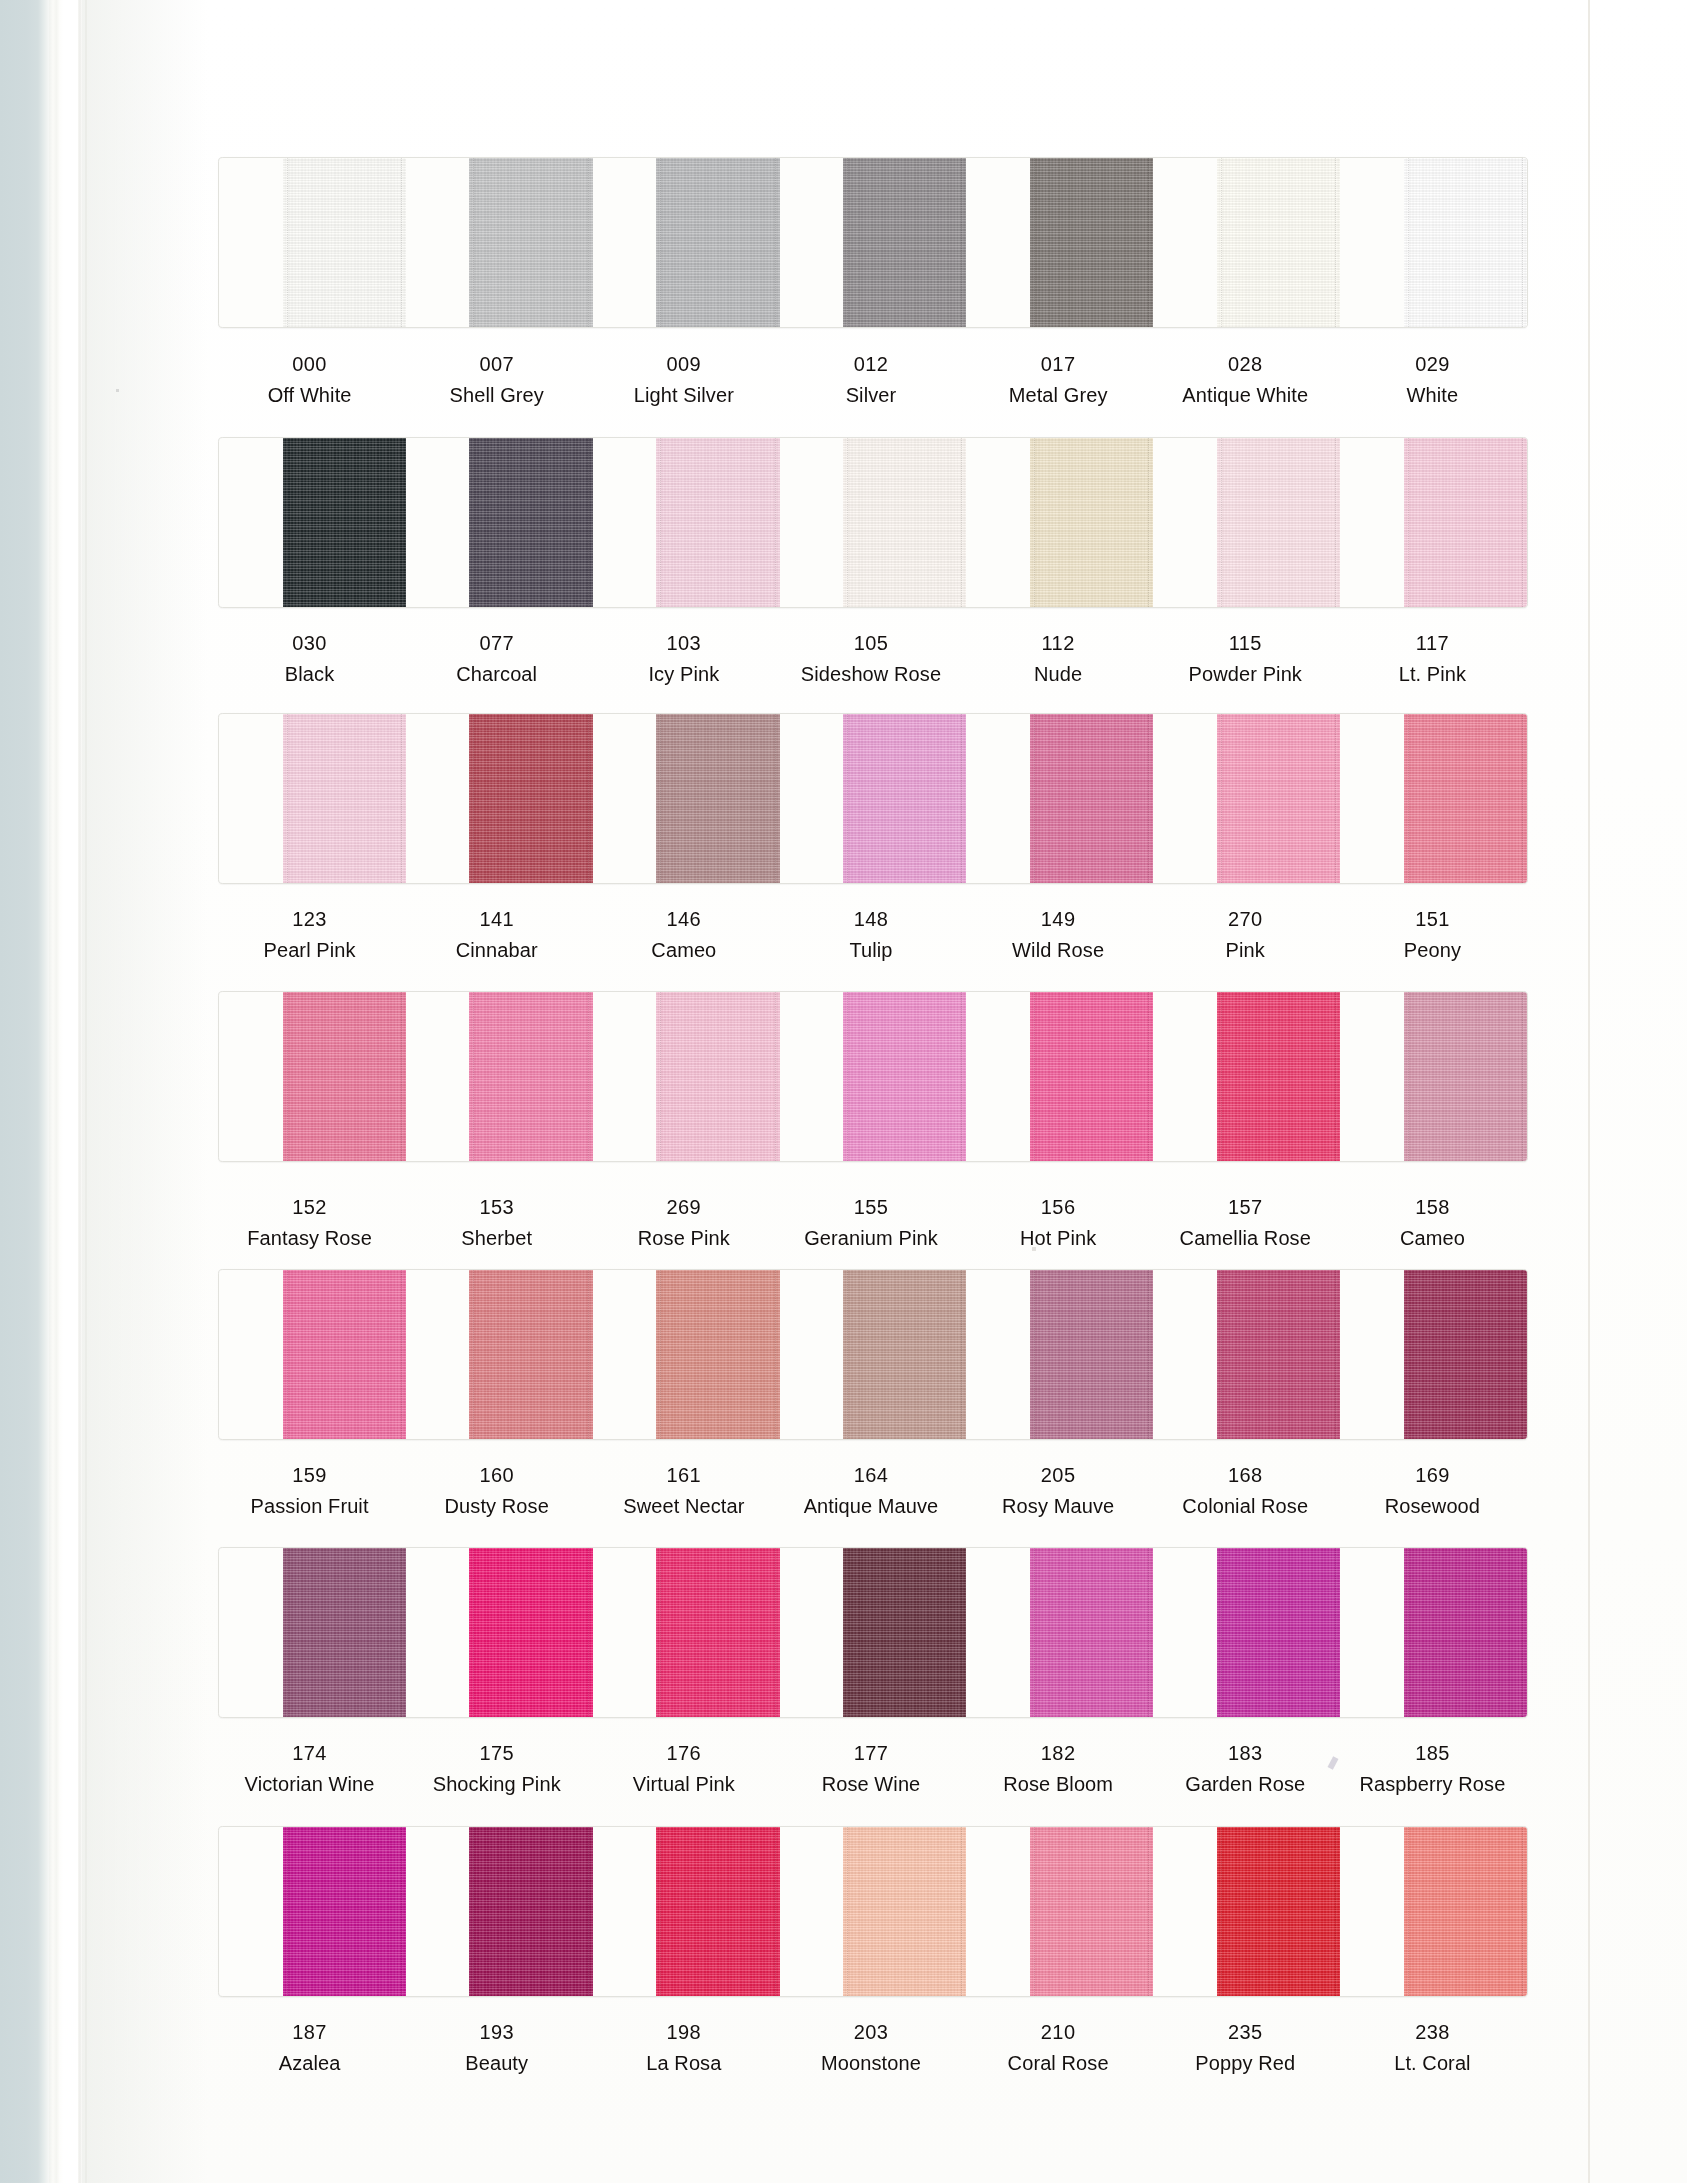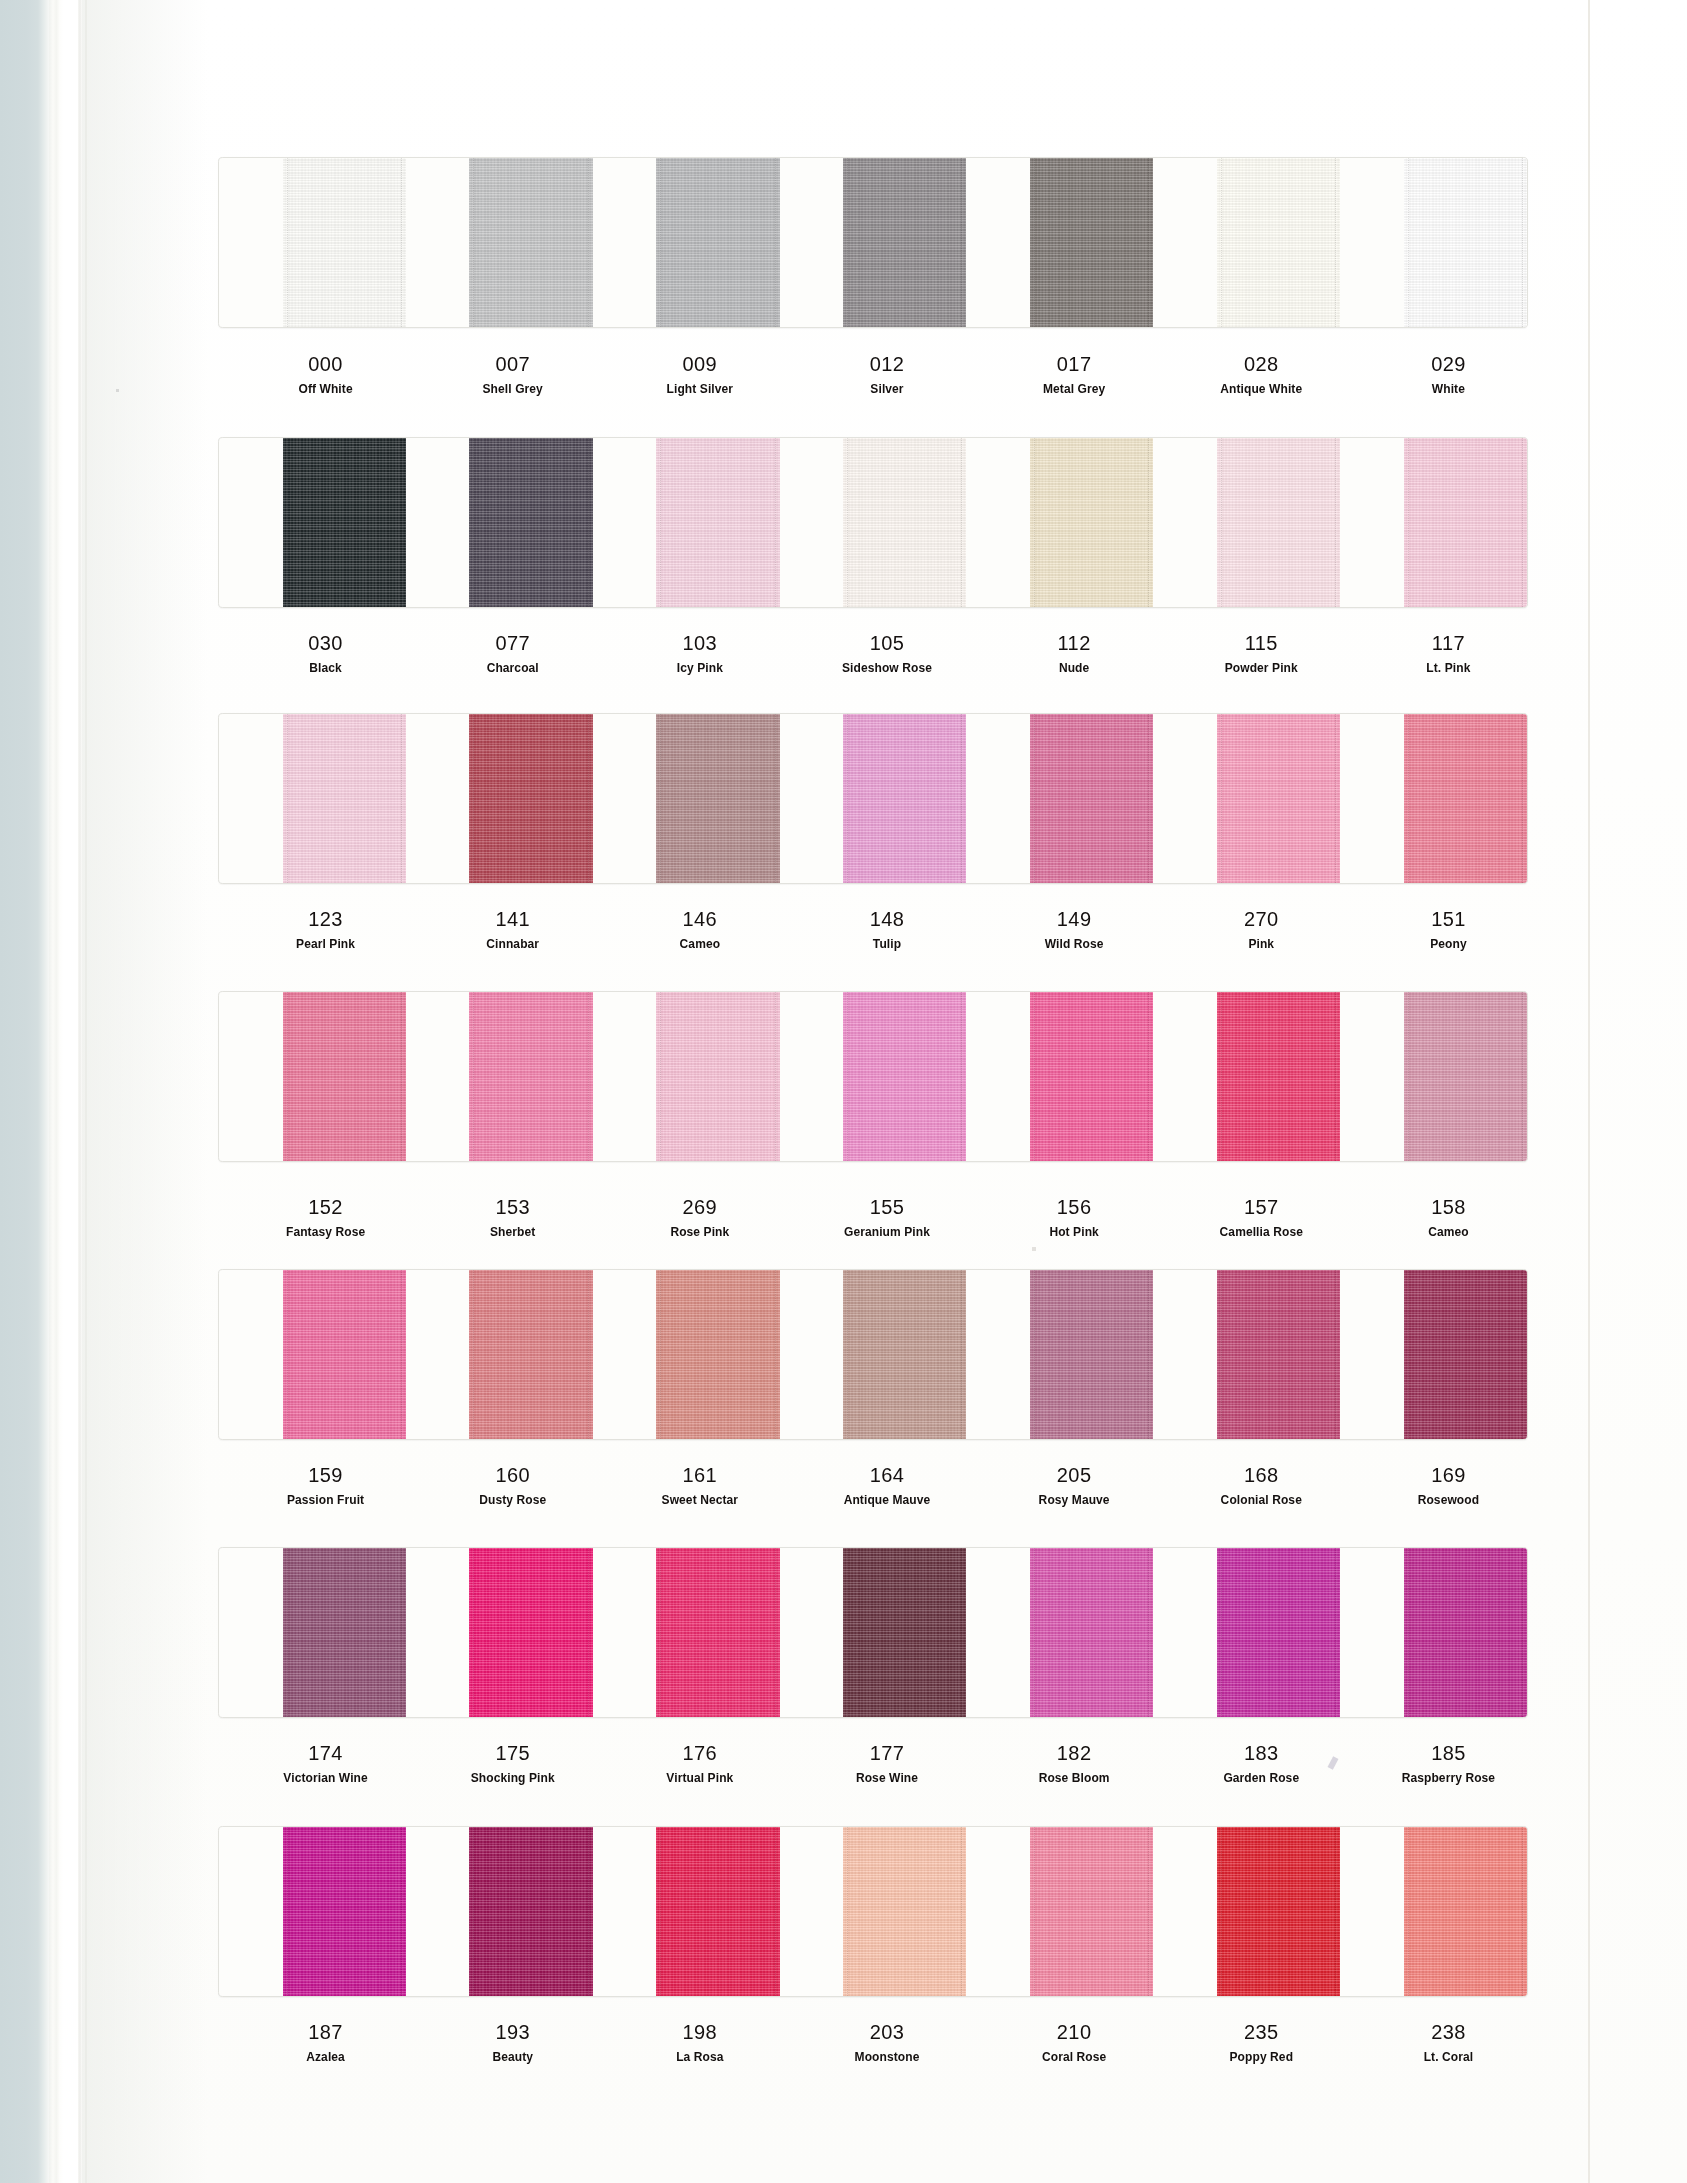--- a/index.html
+++ b/index.html
@@ -125,42 +125,41 @@
     top: 0; bottom: 0; left: 4px; right: 4px;
     border-left: 0.7px dotted rgba(0,0,0,0.10);
     border-right: 0.7px dotted rgba(0,0,0,0.10);
     pointer-events: none;
     z-index: 2;
   }
 
   
   .labels {
     position: absolute;
-    left: 232px;
+    left: 216px;
     width: 1310px;
     display: flex;
     justify-content: space-between;
   }
   .label {
     flex: 1 1 0;
     text-align: center;
     color: #14100f;
     line-height: 1.30;
   }
   .code {
     font-size: 20px;
     letter-spacing: 0.4px;
     white-space: nowrap;
   }
   .cname {
-    font-size: 12px;
+    font-size: 20px;
     letter-spacing: 0.1px;
     white-space: nowrap;
     margin-top: 5.3px;
-    font-weight: bold;
   }
 
   
   .speck {
     position: absolute;
     background: #b9b5c6;
     pointer-events: none;
   }
 </style>
 </head>

